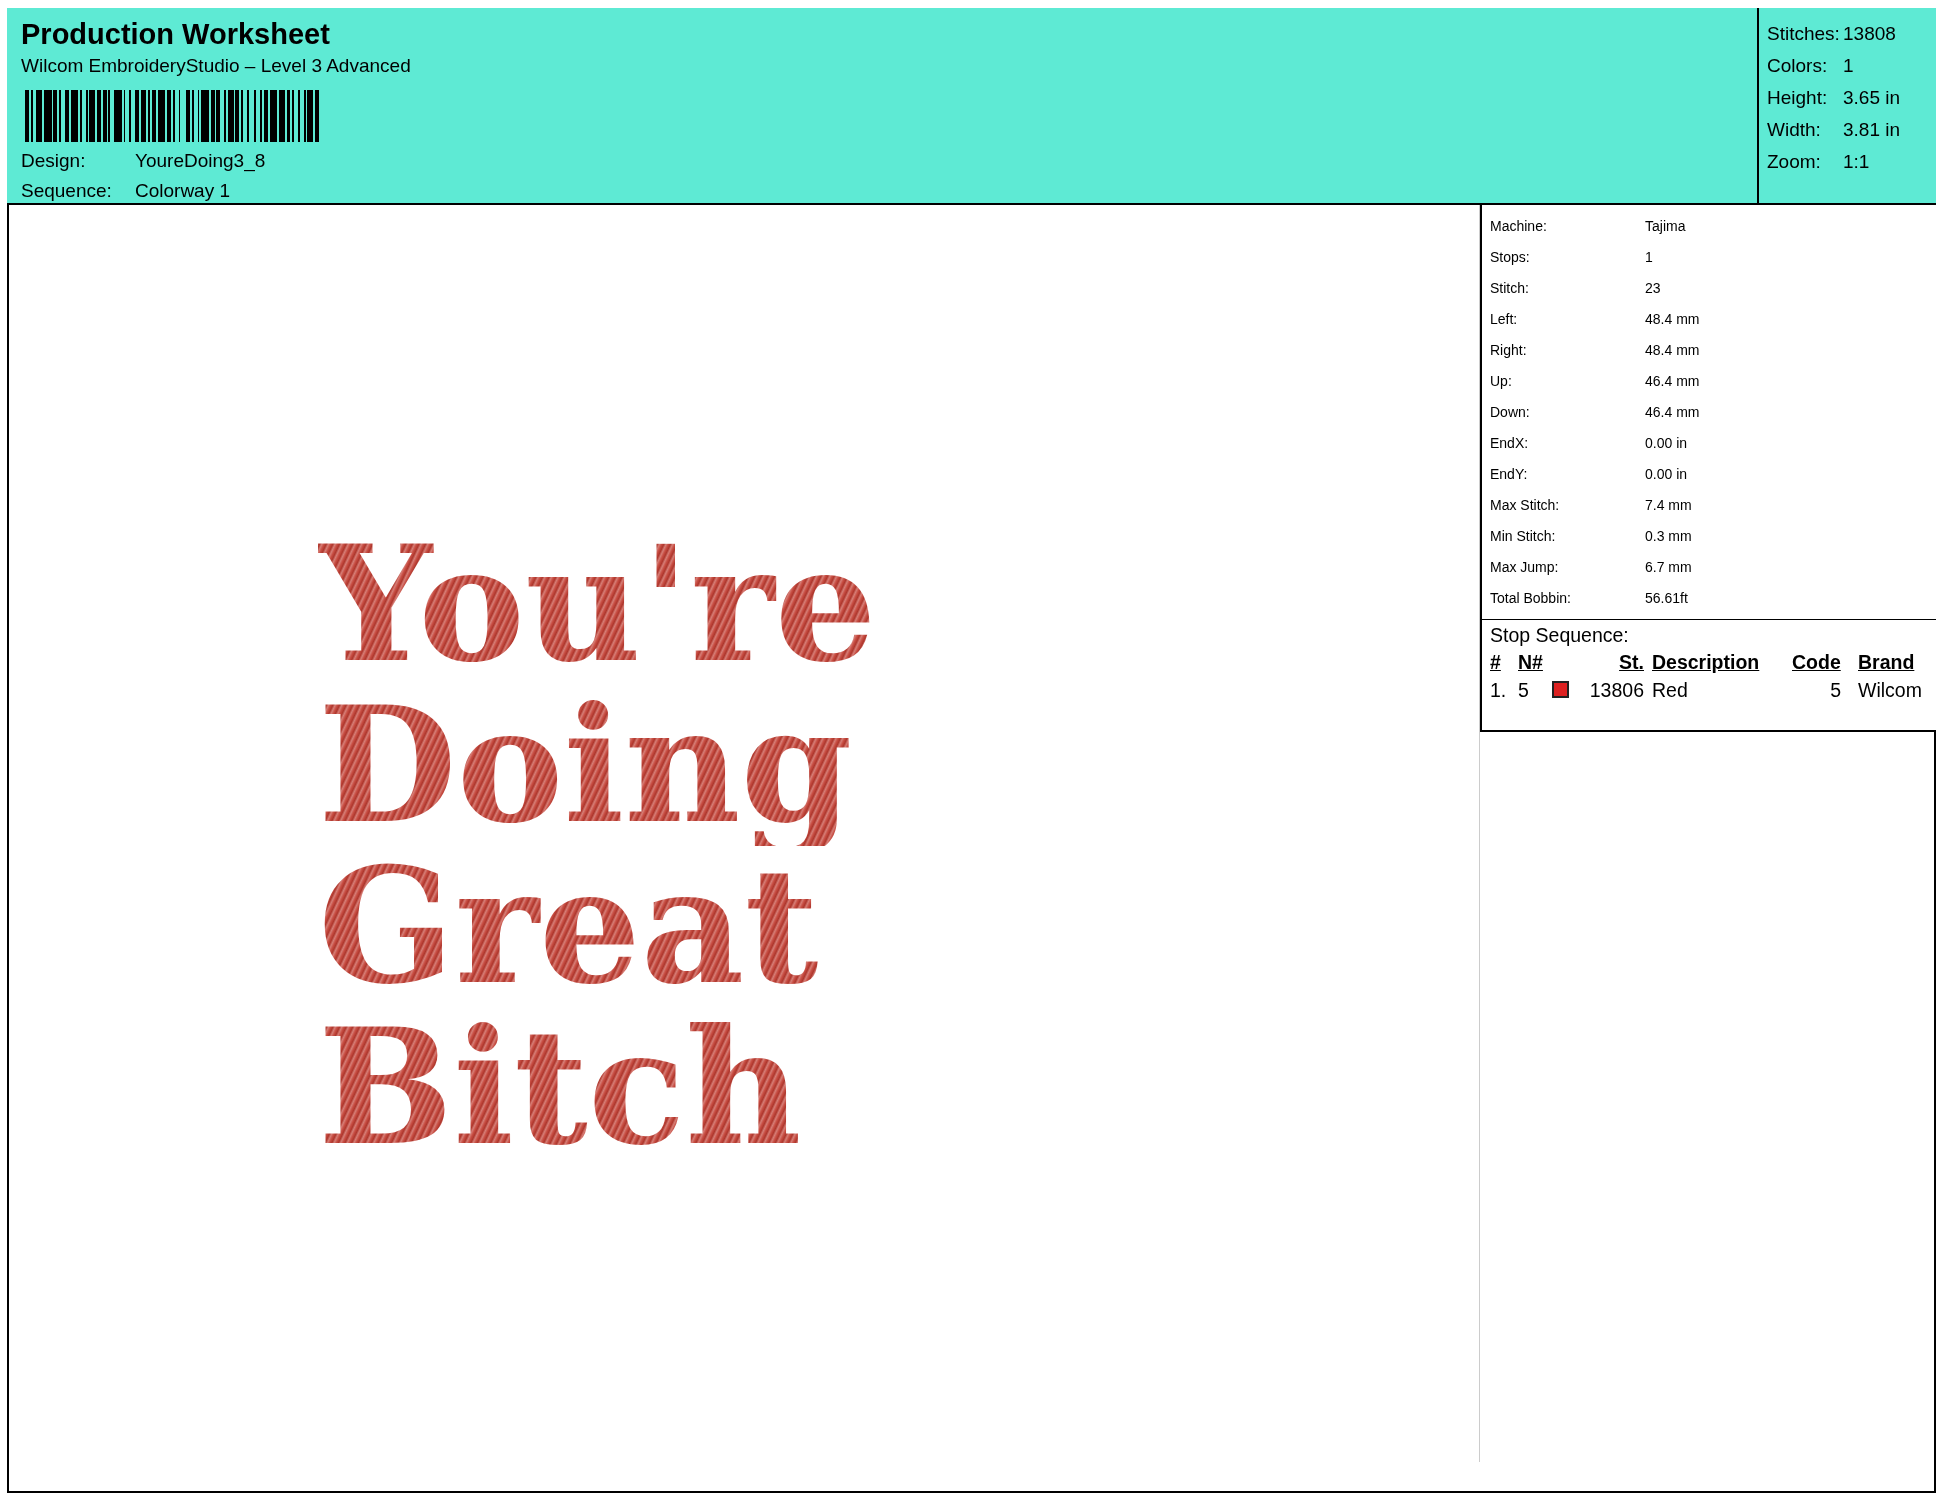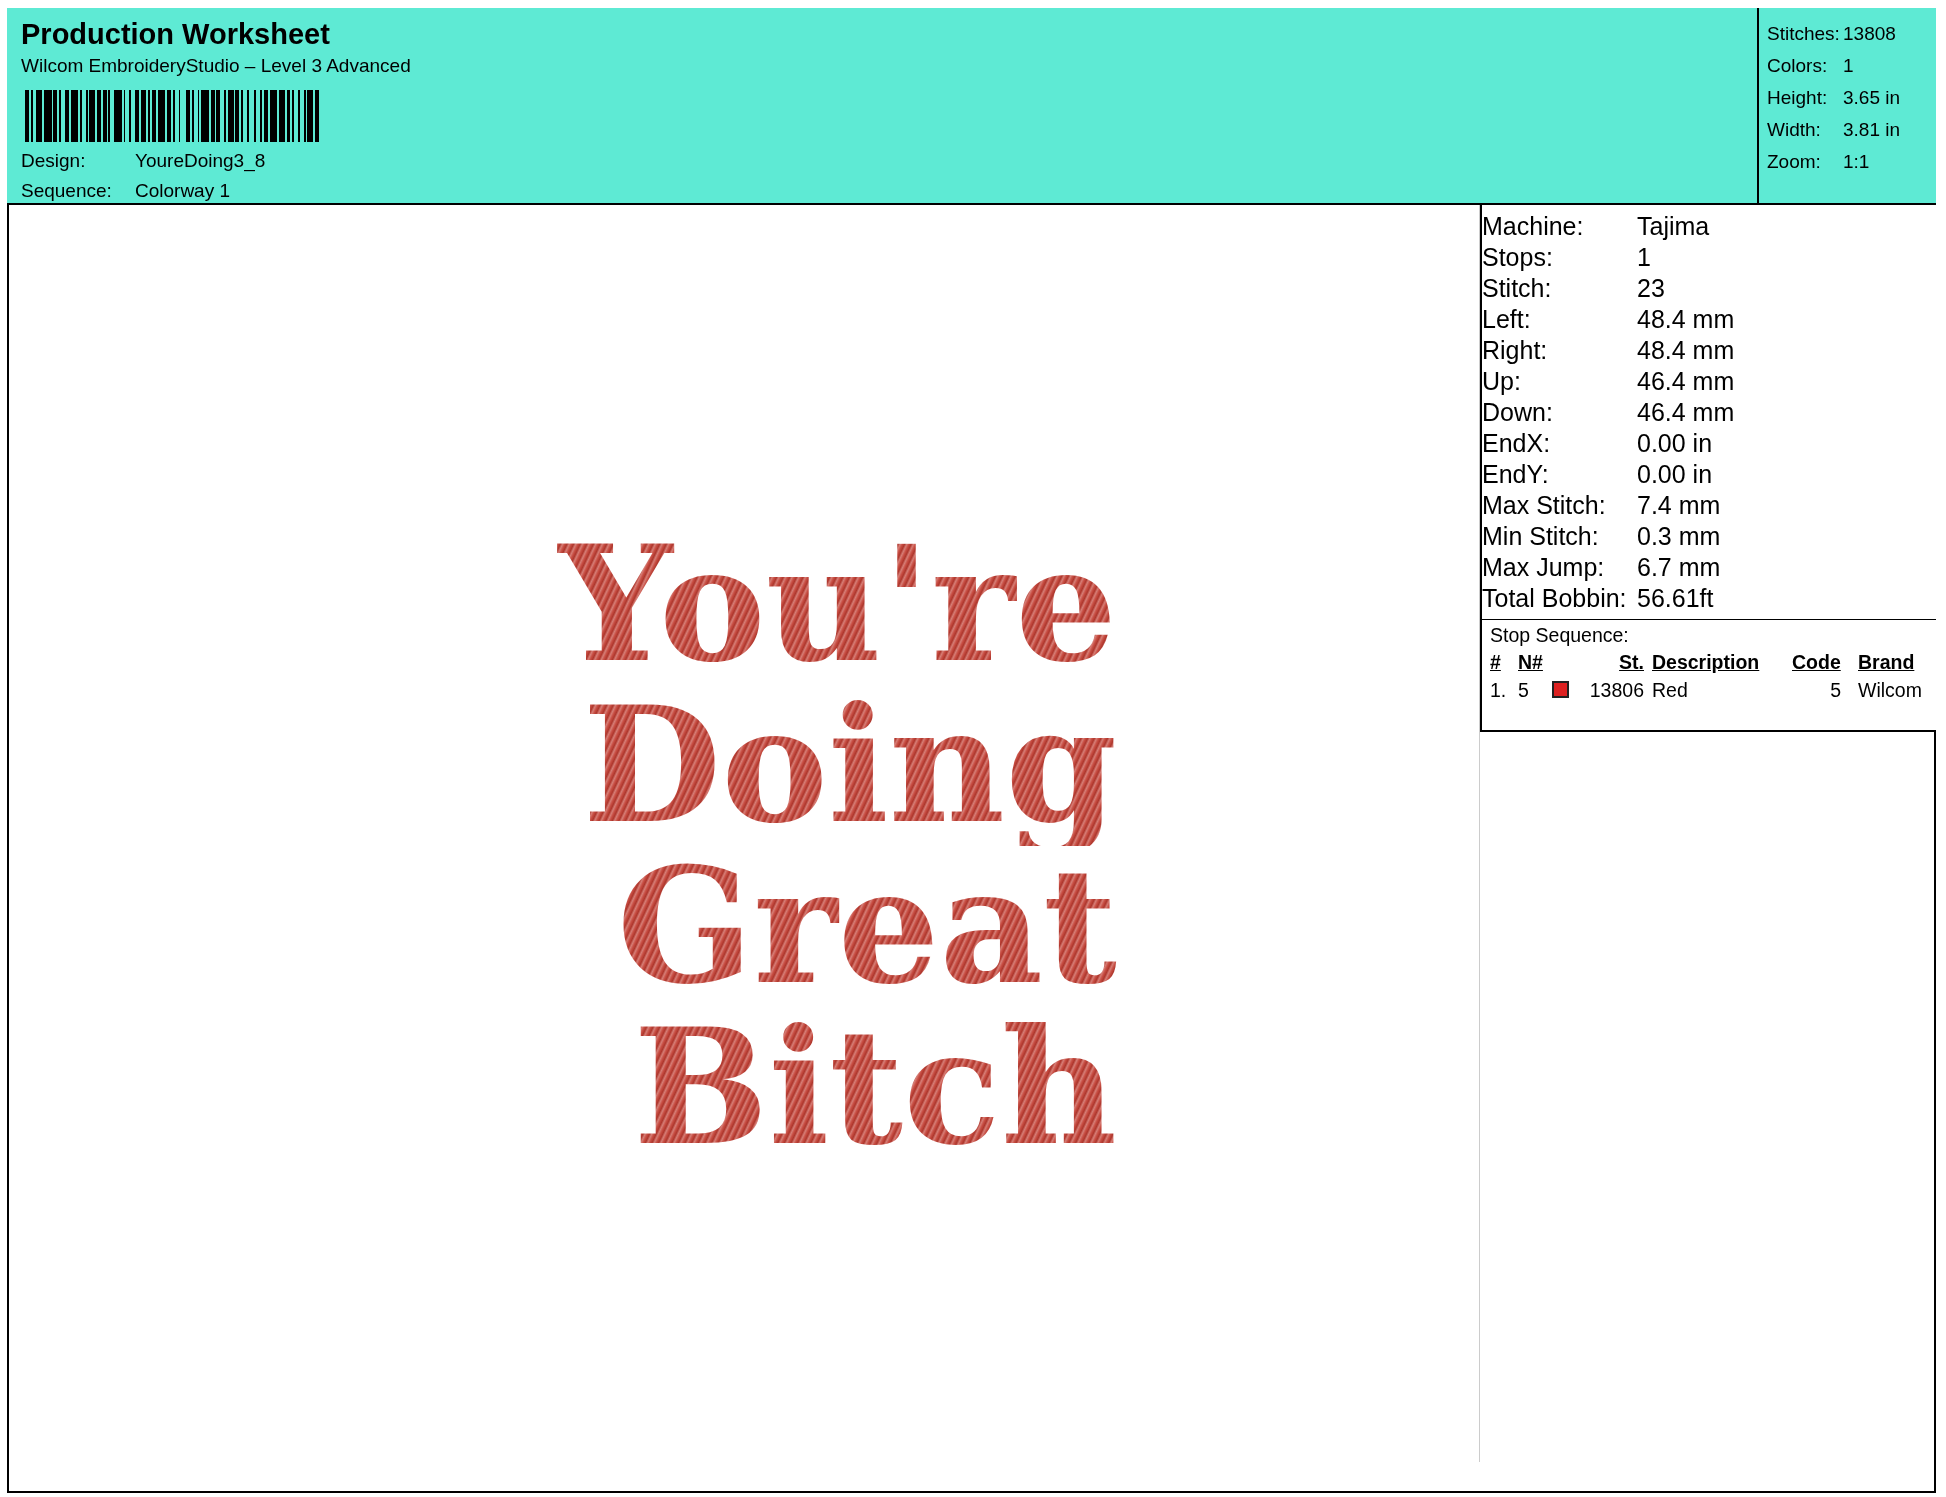--- a/index.html
+++ b/index.html
@@ -18,39 +18,39 @@
   #barcode .bar{background:#000;height:100%;flex:0 0 auto;}
   #barcode .gap{height:100%;flex:0 0 auto;}
   .kv-row{left:14px;font-size:19px;height:26px;line-height:26px;}
   .kv-row .kv-label{display:inline-block;width:114px;}
   
   #stats-box{left:1757px;top:8px;width:179px;height:197px;border-left:2px solid #000;box-sizing:border-box;padding:10px 0 0 8px;}
   .stats-row{display:flex;height:32px;line-height:32px;font-size:19px;}
   .stats-row .s-label{width:76px;}
   
   #machine-panel{left:1480px;top:205px;width:456px;height:527px;border-left:2px solid #000;border-bottom:2px solid #000;box-sizing:border-box;padding-top:6px;background:#fff;}
-  .m-row{display:flex;height:31px;line-height:31px;font-size:25px;padding-left:0;}
+  .m-row{display:flex;height:31px;line-height:31px;font-size:14px;padding-left:8px;}
   .m-row .m-label{width:155px;flex:0 0 auto;}
   #stop-sequence{border-top:1px solid #000;margin-top:5px;}
   #stop-title{font-size:19.5px;height:28px;line-height:30px;padding-left:8px;}
   .tbl-row{position:relative;height:28px;line-height:28px;font-size:19.5px;}
   .tbl-row span{position:absolute;top:0;}
   .th{font-weight:bold;text-decoration:underline;}
   .col-hash{left:8px;}
   .col-n{left:36px;}
   .col-st{left:104px;width:58px;text-align:right;}
   .col-desc{left:170px;}
   .col-code{left:310px;}
   .col-code-val{left:300px;width:59px;text-align:right;}
   .col-brand{left:376px;}
   #swatch{left:70px;top:5px;width:17px;height:17px;border:2px solid #222;box-sizing:border-box;}
   
   #divider-v{left:1479px;top:205px;width:1px;height:1257px;background:#cccccc;}
   
-  #design{left:327px;top:524px;width:790px;text-align:right;}
+  #design{left:318px;top:524px;width:790px;text-align:left;}
   .design-line{
     font-family:"DejaVu Serif", serif;font-weight:bold;
     font-size:160px;line-height:161px;white-space:nowrap;
     color:#c5463b;
   }
   @supports ((-webkit-background-clip:text) or (background-clip:text)){
     .design-line{
       color:transparent;
       background-color:#c5463b;
       background-image:repeating-linear-gradient(115deg,

